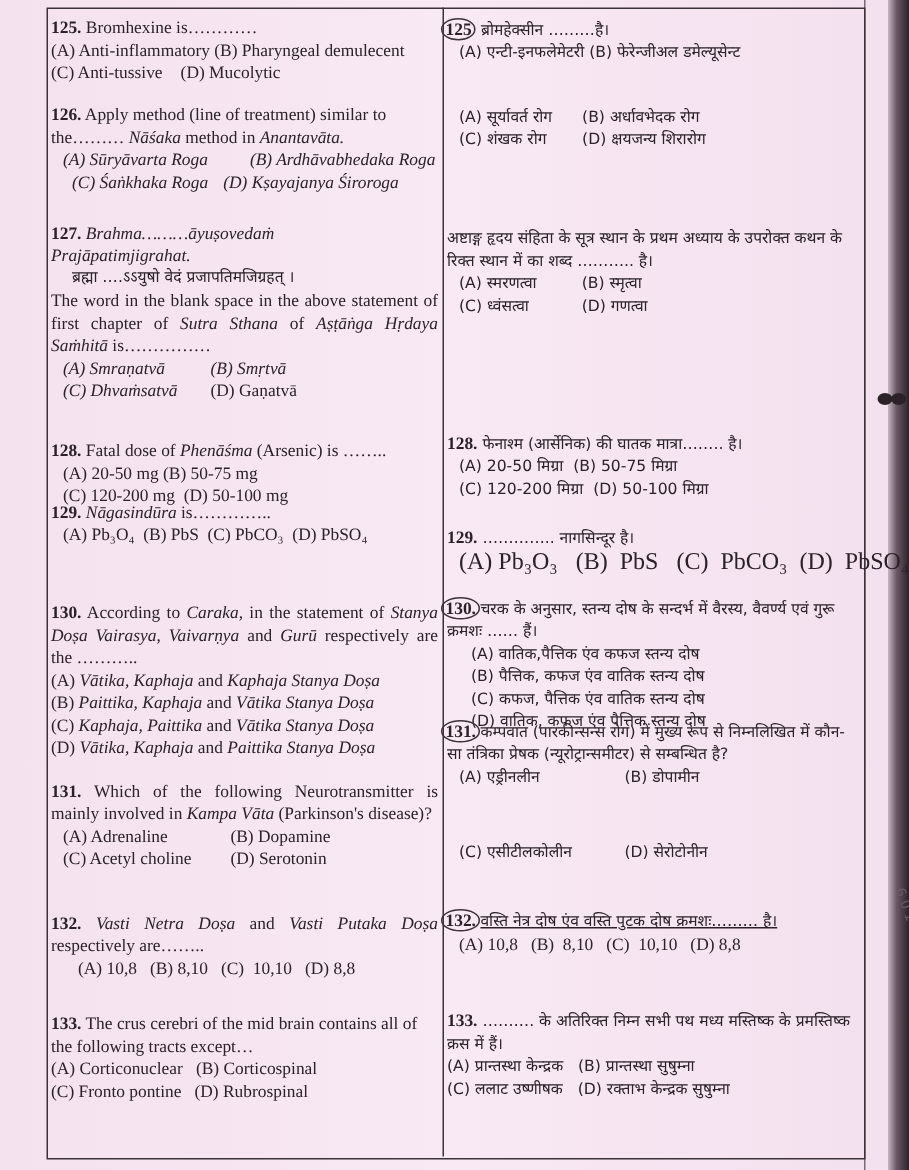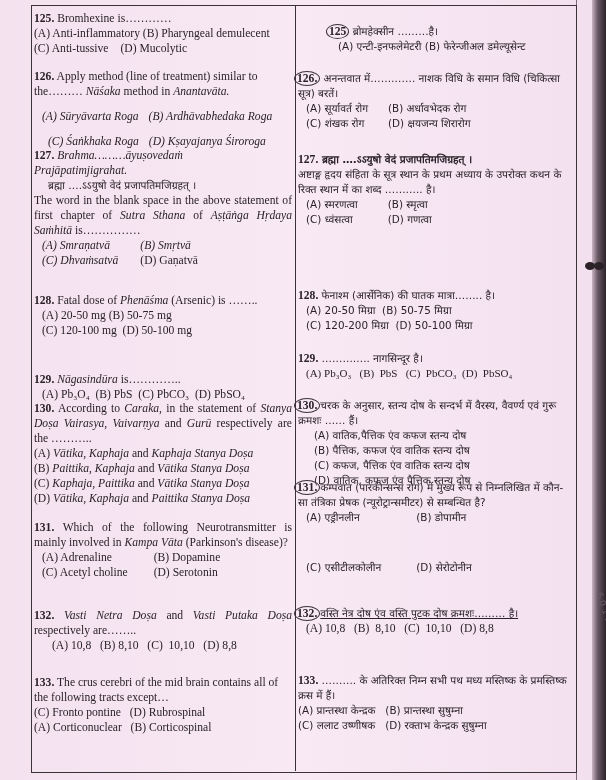--- a/index.html
+++ b/index.html
@@ -32,21 +32,21 @@
   }
   .col { position:absolute; top:8px; }
   .col-en { left:34px; width:258px; }
   .col-hi { left:298px; width:272px; }
   .q { position:absolute; left:0; width:100%; font-size:11.6px; line-height:15px; }
   .q .num { font-weight:bold; }
   .q .grid { display:grid; grid-template-columns:auto auto; column-gap:16px; justify-content:start; }
   .q .grid.ind { padding-left:8px; }
   .q .row { display:block; }
   .j { text-align:justify; }
-  i { font-style:italic;margin-top:10px; }
+  i { font-style:italic; }
   .circ {
     display:inline-block; border:1.4px solid #3b3238; border-radius:50%;
     padding:0 2px; margin-left:-4px; line-height:13px;
   }
   .hindi { font-family:"DejaVu Sans",sans-serif; font-size:10.4px; }
   .hindi .num { font-family:"Liberation Serif",serif; font-size:11.6px; }
   .scribble {
     position:absolute; left:548px; top:580px; width:40px; height:90px;
     font-family:"DejaVu Sans",sans-serif; font-size:9px; color:#6a5a66;
     transform:rotate(70deg); transform-origin:center; white-space:nowrap;
@@ -74,21 +74,21 @@
     <span class="row"><span class="num">125.</span> <span>Bromhexine is…………</span></span>
     <span class="row"><span>(A) Anti-inflammatory</span> <span>(B) Pharyngeal demulecent</span></span>
     <span class="grid" style="column-gap:12px;">
         <span>(C) Anti-tussive</span>
         <span>(D) Mucolytic</span>
       </span>
   </div>
 
   <div class="q" style="top:61px;">
     <span class="row"><span class="num">126.</span> <span>Apply method (line of treatment) similar to the……… </span><i>Nāśaka</i><span> method in </span><i>Anantavāta.</i></span>
-    <span class="grid ind" style="column-gap:10px;">
+    <span class="grid ind" style="column-gap:28px;">
         <i>(A) Sūryāvarta Roga</i>
         <i>(B) Ardhāvabhedaka Roga</i>
       </span>
     <span class="grid ind" style="padding-left:14px;column-gap:10px;">
         <i>(C) Śaṅkhaka Roga</i>
         <i>(D) Kṣayajanya Śiroroga</i>
       </span>
   </div>
 
   <div class="q j" style="top:140px;">
@@ -100,24 +100,24 @@
         <span><span style="font-style:italic">(A) Smraṇatvā</span></span>
         <span style="font-style:italic">(B) Smṛtvā</span>
         <span style="font-style:italic">(C) Dhvaṁsatvā</span>
         <span style="">(D) Gaṇatvā</span>
       </span>
   </div>
 
   <div class="q" style="top:285px;">
     <span class="row"><span class="num">128.</span> <span>Fatal dose of </span><i>Phenāśma</i><span> (Arsenic) is ……..</span></span>
     <span class="row" style="padding-left:8px;"><span>(A) 20-50  mg</span> <span>(B) 50-75 mg</span></span>
-    <span class="row" style="padding-left:8px;"><span>(C) 120-100 mg</span>&nbsp; <span>(D) 50-100 mg</span></span>
-  </div>
-
-  <div class="q" style="top:364px;">
+    <span class="row" style="padding-left:8px;"><span>(C) 120-200 mg</span>&nbsp; <span>(D) 50-100 mg</span></span>
+  </div>
+
+  <div class="q" style="top:326px;">
     <span class="row"><span class="num">129.</span> <i>Nāgasindūra</i><span> is…………..</span></span>
     <span class="row" style="padding-left:8px;"><span>(A) Pb₃O₄</span>&nbsp; <span>(B) PbS</span>&nbsp; <span>(C) PbCO₃</span>&nbsp; <span>(D) PbSO₄</span></span>
   </div>
 
   <div class="q j" style="top:393px;">
     <span class="row"><span class="num">130.</span> <span>According to </span><i>Caraka</i><span>, in the statement of </span><i>Stanya Doṣa Vairasya</i><span>, </span><i>Vaivarṇya</i><span> and </span><i>Gurū</i><span> respectively are the ………..</span></span>
     <span class="row"><span>(A) </span><i>Vātika, Kaphaja</i><span> and </span><i>Kaphaja Stanya Doṣa</i></span>
     <span class="row"><span>(B) </span><i>Paittika, Kaphaja</i><span> and </span><i>Vātika Stanya Doṣa</i></span>
     <span class="row"><span>(C) </span><i>Kaphaja, Paittika</i><span> and </span><i>Vātika Stanya Doṣa</i></span>
     <span class="row"><span>(D) </span><i>Vātika, Kaphaja</i><span> and </span><i>Paittika Stanya Doṣa</i></span>
@@ -133,62 +133,60 @@
       </span>
   </div>
 
   <div class="q j" style="top:600px;">
     <span class="row"><span class="num">132.</span> <i>Vasti Netra Doṣa</i><span> and </span><i>Vasti Putaka Doṣa</i><span> respectively are……..</span></span>
     <span class="row" style="padding-left:18px;white-space:pre;">(A) 10,8   (B) 8,10   (C)  10,10   (D) 8,8</span>
   </div>
 
   <div class="q" style="top:667px;">
     <span class="row"><span class="num">133.</span> <span>The crus cerebri of the mid brain contains all of the following tracts except…</span></span>
+    <span class="row"><span>(A) Corticonuclear</span>&nbsp;&nbsp; <span>(B) Corticospinal</span></span>
     <span class="row"><span>(C) Fronto pontine</span>&nbsp;&nbsp; <span>(D) Rubrospinal</span></span>
-    <span class="row"><span>(A) Corticonuclear</span>&nbsp;&nbsp; <span>(B) Corticospinal</span></span>
   </div>
 </div>
 
 <div class="col col-hi hindi">
 
-  <div class="q hindi" style="top:16px;margin-left:32px;">
+  <div class="q hindi" style="top:4px;">
     <span class="row"><span class="num circ">125</span><span> ब्रोमहेक्सीन  ………है।</span></span>
     <span class="row" style="padding-left:8px;"><span>(A) एन्टी-इनफलेमेटरी</span> <span>(B)  फेरेन्जीअल डमेल्यूसेन्ट</span></span>
   </div>
 
   <div class="q hindi" style="top:63px;">
-    <span class="row"><span class="num circ">126.</span><span> अनन्तवात में…………. नाशक विधि के समान विधि (चिकित्सा सूत्र)  बरतें।</span></span>
     <span class="grid ind" style="column-gap:20px;">
         <span>(A) सूर्यावर्त रोग</span>
         <span>(B)  अर्धावभेदक रोग</span>
         <span>(C) शंखक रोग</span>
         <span>(D)  क्षयजन्य शिरारोग</span>
       </span>
   </div>
 
   <div class="q hindi" style="top:144px;">
-    <span class="row" style="font-weight:bold;"><span class="num">127.</span><span> ब्रह्मा ….ऽऽयुषो वेदं  प्रजापतिमजिग्रहत्  ।</span></span>
     <span class="row">अष्टाङ्ग हृदय संहिता के सूत्र स्थान के प्रथम अध्याय के उपरोक्त कथन के रिक्त स्थान में का शब्द ……….. है।</span>
     <span class="grid ind" style="column-gap:30px;">
         <span>(A) स्मरणत्वा</span>
         <span>(B) स्मृत्वा</span>
         <span>(C) ध्वंसत्वा</span>
         <span>(D) गणत्वा</span>
       </span>
   </div>
 
   <div class="q hindi" style="top:280px;">
     <span class="row"><span class="num">128.</span><span> फेनाश्म (आर्सेनिक) की घातक मात्रा…….. है।</span></span>
     <span class="row" style="padding-left:8px;"><span>(A) 20-50  मिग्रा</span>&nbsp; <span>(B) 50-75 मिग्रा</span></span>
     <span class="row" style="padding-left:8px;"><span>(C) 120-200 मिग्रा</span>&nbsp; <span>(D) 50-100 मिग्रा</span></span>
   </div>
 
   <div class="q hindi" style="top:343px;">
     <span class="row"><span class="num">129.</span><span> ………….. नागसिन्दूर है।</span></span>
-    <span class="row" style="padding-left:8px;white-space:pre;font-family:'Liberation Serif',serif;font-size:11px;">(A) Pb₃O₃   (B)  PbS   (C)  PbCO₃  (D)  PbSO₄</span>
+    <span class="row" style="padding-left:8px;white-space:pre;font-family:'Liberation Serif',serif;font-size:16px;">(A) Pb₃O₃   (B)  PbS   (C)  PbCO₃  (D)  PbSO₄</span>
   </div>
 
   <div class="q hindi" style="top:390px;">
     <span class="row"><span class="num circ">130.</span><span>चरक के अनुसार, स्तन्य दोष के सन्दर्भ में वैरस्य, वैवर्ण्य एवं गुरू क्रमशः …… हैं।</span></span>
     <span class="row" style="padding-left:16px;">(A) वातिक,पैत्तिक एंव कफज स्तन्य दोष</span>
     <span class="row" style="padding-left:16px;">(B) पैत्तिक, कफज एंव वातिक स्तन्य दोष</span>
     <span class="row" style="padding-left:16px;">(C) कफज, पैत्तिक एंव वातिक स्तन्य दोष</span>
     <span class="row" style="padding-left:16px;">(D) वातिक, कफज एंव पैत्तिक स्तन्य दोष</span>
   </div>
 

